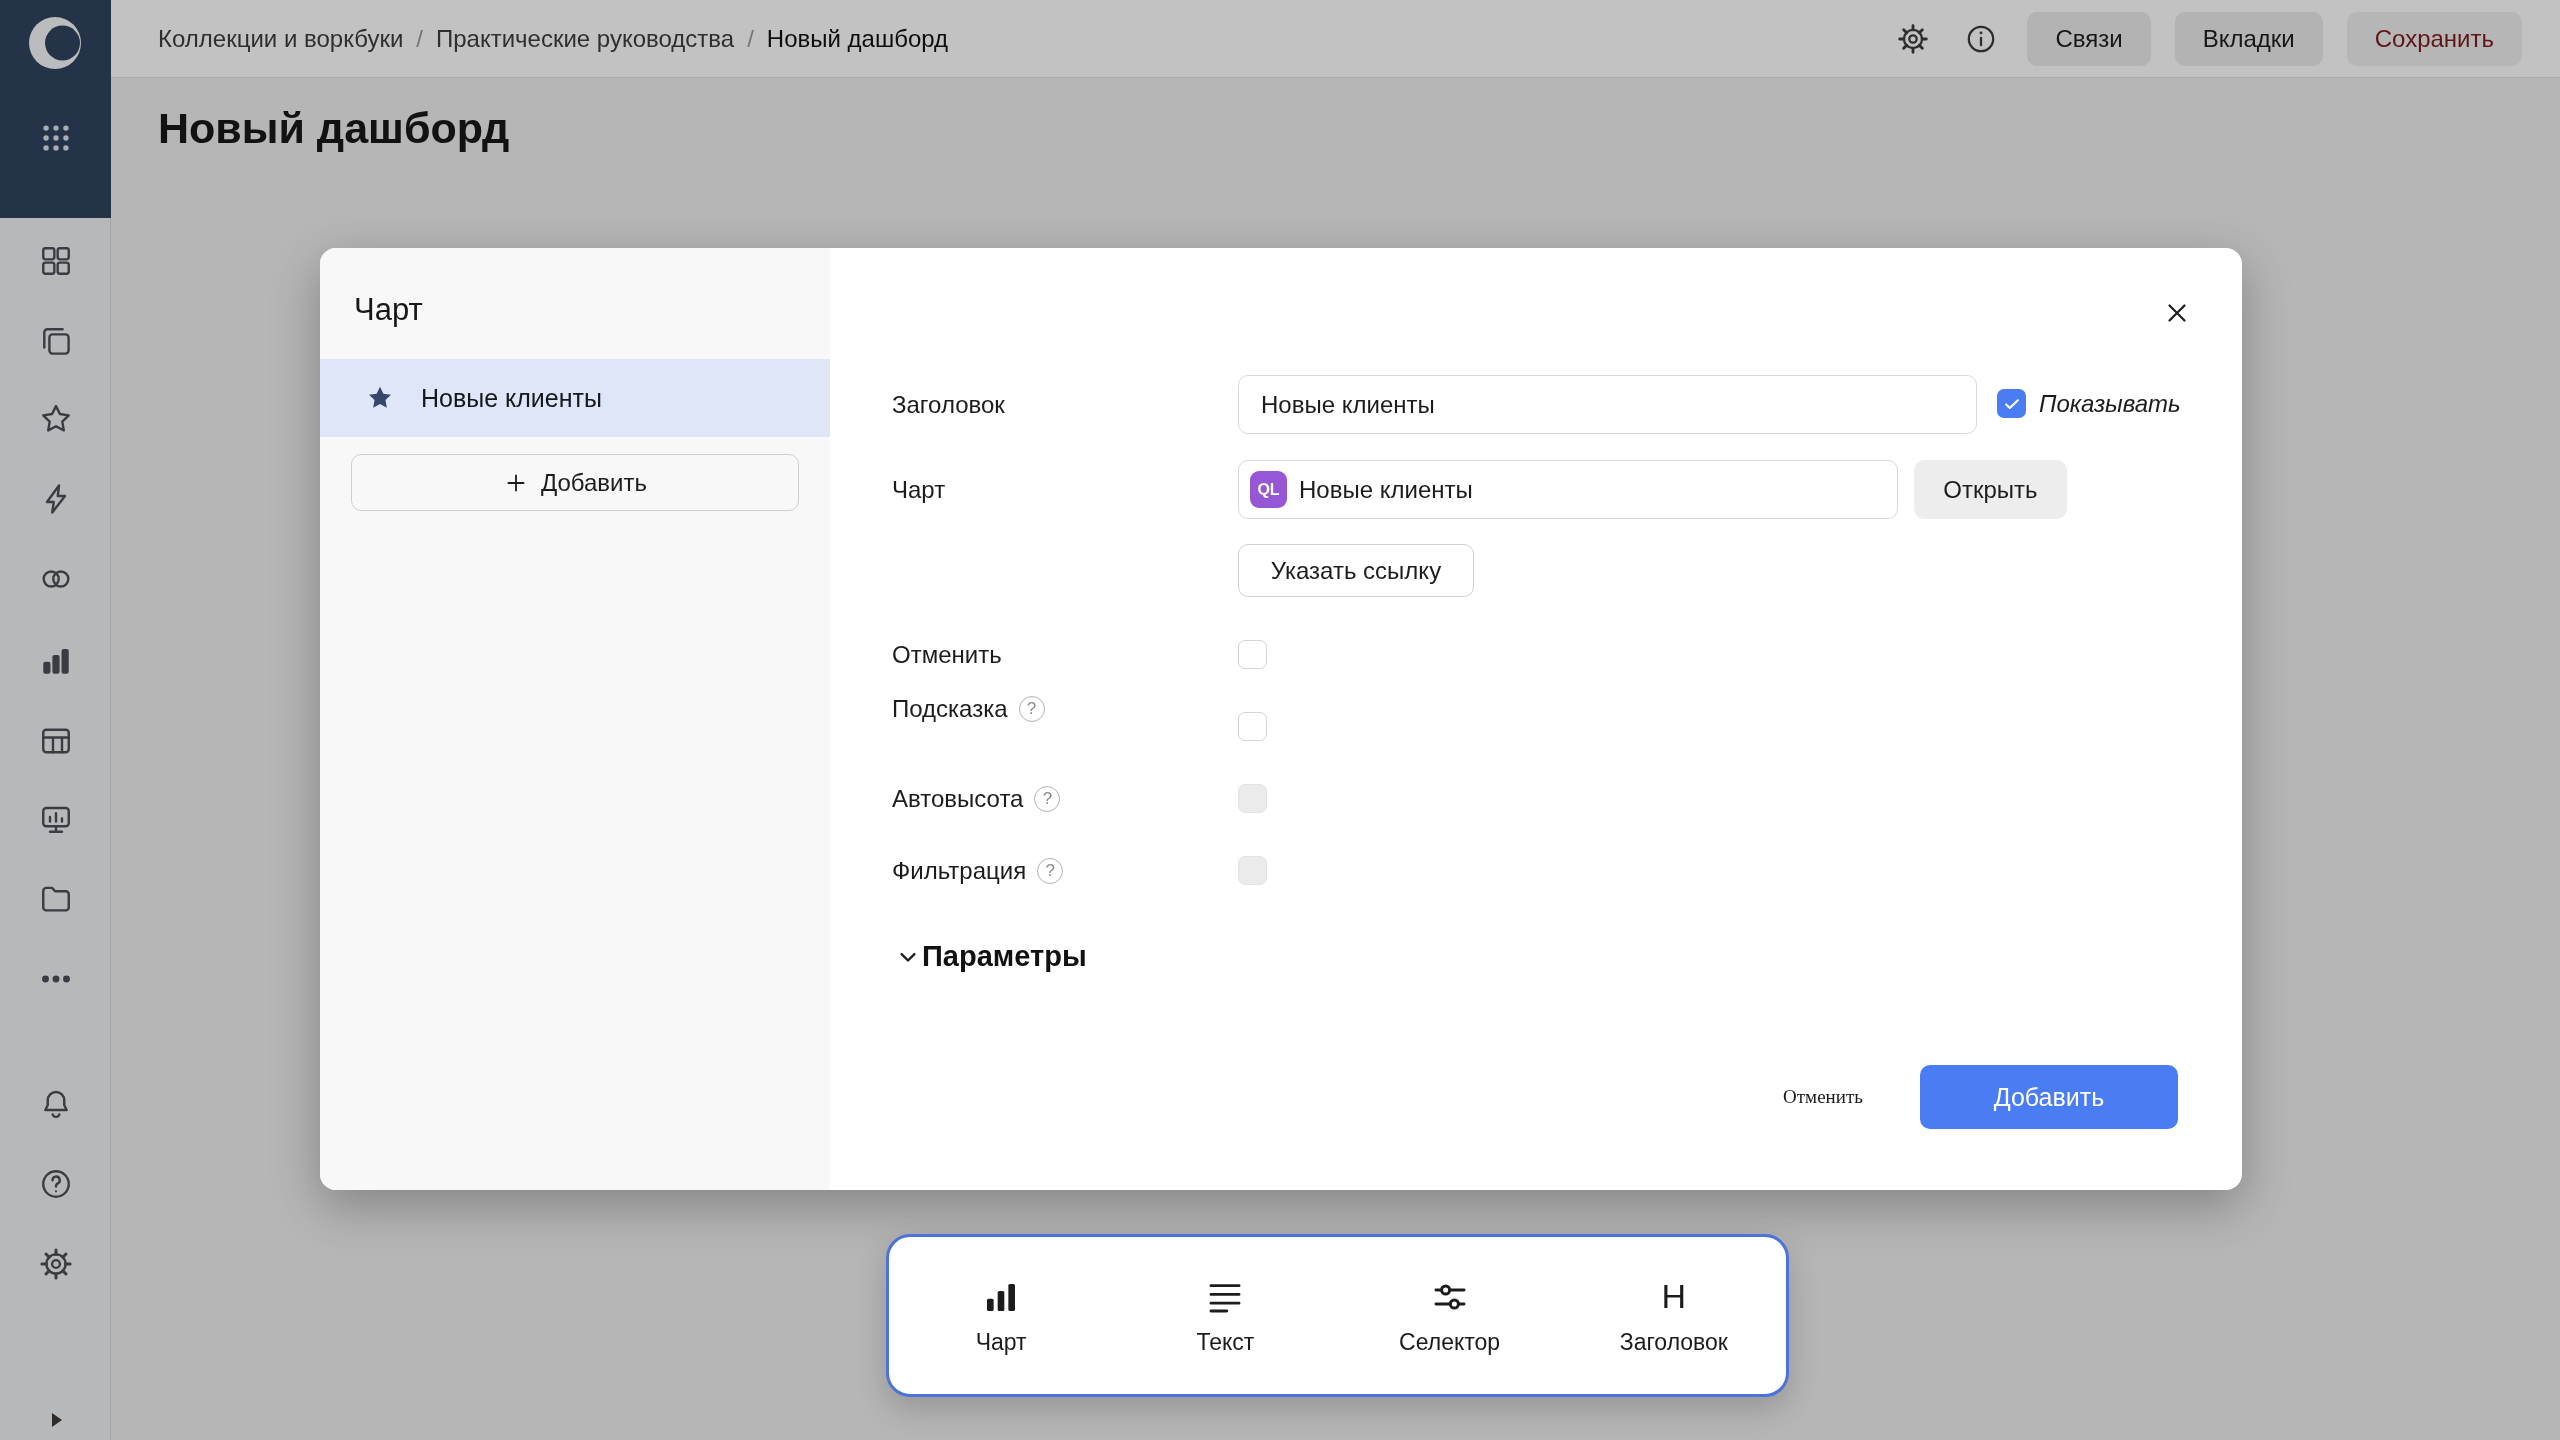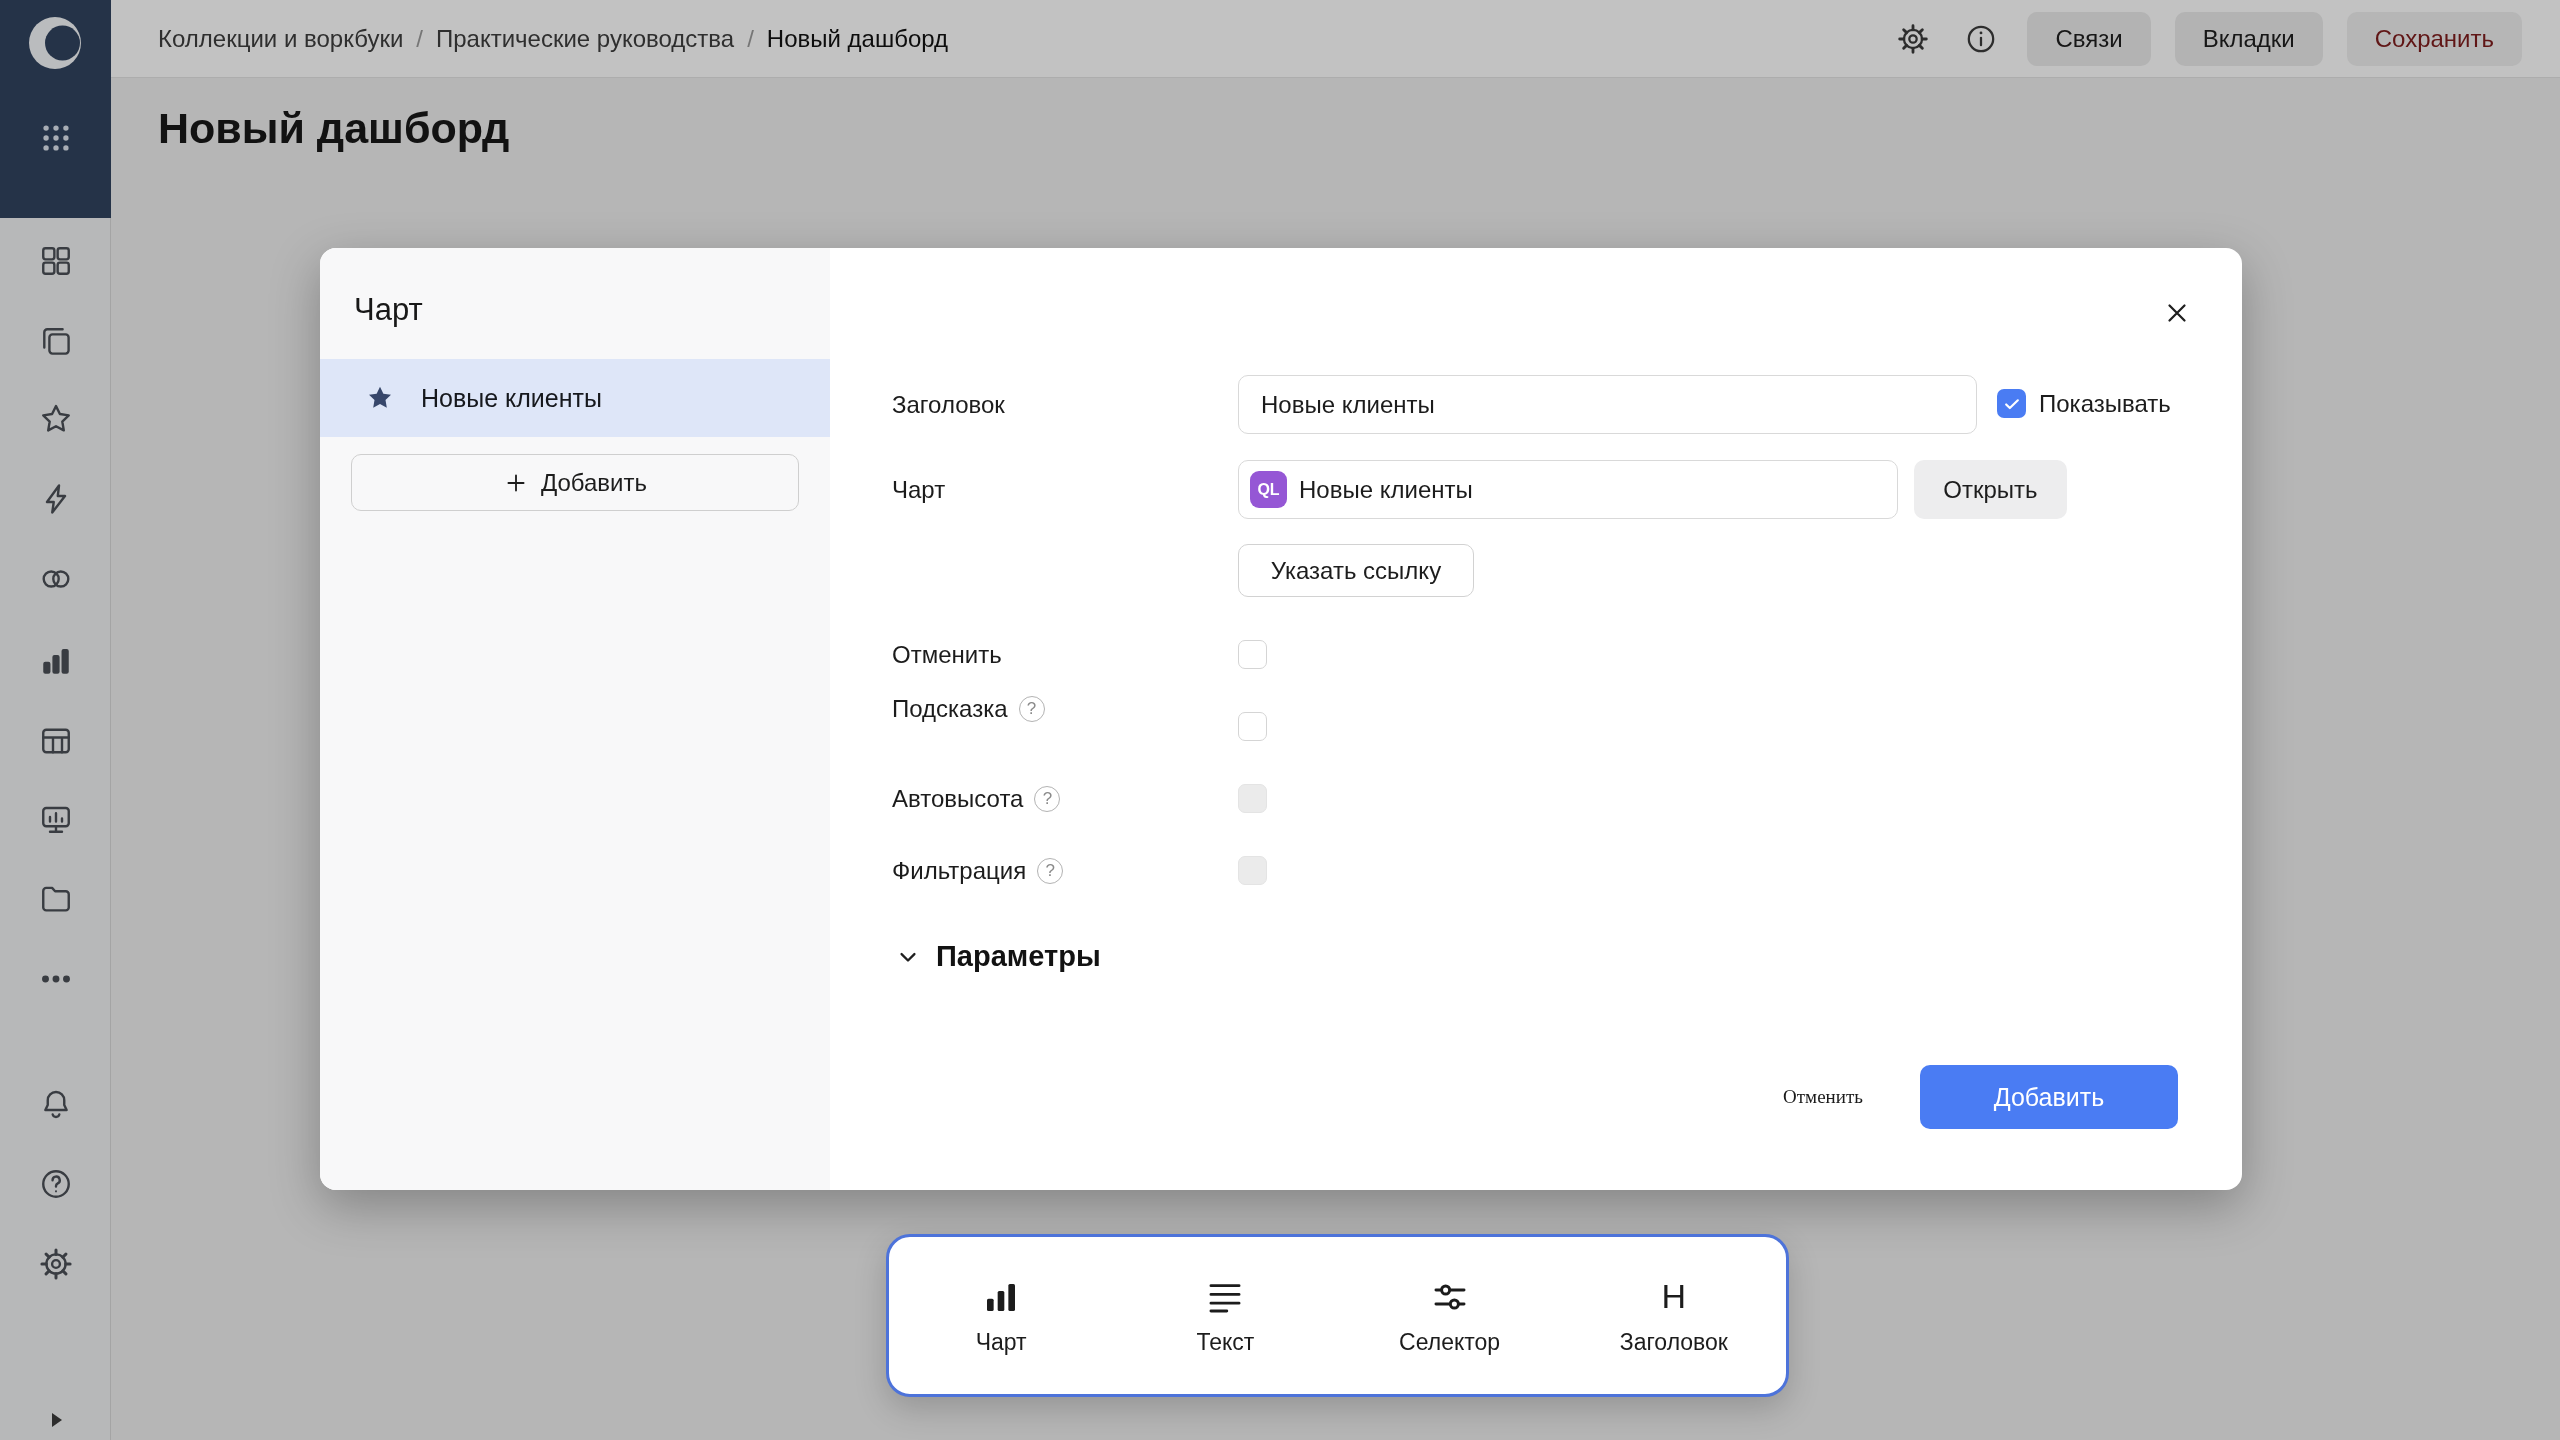--- a/index.html
+++ b/index.html
@@ -40,28 +40,28 @@
   .close-btn { position:absolute; left:1834px; top:42px; width:46px; height:46px; display:flex; align-items:center; justify-content:center; cursor:pointer; }
   .form-label { position:absolute; left:572px; font-size:24px; color:#1c1c1c; display:flex; align-items:center; gap:11px; height:34px; }
   .row-tall { height:59px; }
   .text-input { position:absolute; left:918px; top:127px; width:739px; height:59px; border:1.5px solid #d9d9d9; border-radius:10px; font-size:24px; color:#1c1c1c; padding:0 22px; font-family:inherit; background:#fff; outline:none; }
   .show-wrap { position:absolute; left:1677px; top:141px; display:flex; align-items:center; gap:13px; }
   .checkbox { width:29px; height:29px; border-radius:7px; cursor:pointer; flex:0 0 auto; }
   .cb-checked { background:#4a7cf3; display:flex; align-items:center; justify-content:center; }
   .cb-unchecked { background:#fff; border:1.5px solid #d5d5d5; }
   .cb-disabled { background:#ebebeb; border:1.5px solid #e4e4e4; cursor:default; }
   .cb-abs { position:absolute; left:918px; }
-  .show-label { font-size:24px; color:#1c1c1c; }
+  .show-label { font-size:24px; color:#1c1c1c;font-style:italic; }
   .chart-input { position:absolute; left:918px; top:212px; width:660px; height:59px; border:1.5px solid #d9d9d9; border-radius:10px; display:flex; align-items:center; gap:12px; padding:0 11px; background:#fff; cursor:pointer; }
   .ql-badge { width:37px; height:37px; border-radius:9px; background:#9557d5; color:#fff; font-size:16px; font-weight:700; display:flex; align-items:center; justify-content:center; }
   .chart-input-value { font-size:24px; color:#1c1c1c; }
   .open-btn { position:absolute; left:1594px; top:212px; width:153px; height:59px; background:#ededee; border:none; border-radius:10px; font-size:24px; color:#1d1d1d; cursor:pointer; font-family:inherit; }
   .link-btn { position:absolute; left:918px; top:296px; width:236px; height:53px; background:#fff; border:1.5px solid #d2d2d2; border-radius:10px; font-size:24px; color:#1d1d1d; cursor:pointer; font-family:inherit; }
   .q-icon { width:26px; height:26px; border:1.6px solid #b3b3b3; border-radius:50%; color:#8a8a8a; font-size:17px; display:flex; align-items:center; justify-content:center; cursor:pointer; flex:0 0 auto; }
-  .params { position:absolute; left:574px; top:692px; display:flex; align-items:center; gap:14px; cursor:pointer; }
+  .params { position:absolute; left:574px; top:692px; display:flex; align-items:center; cursor:pointer; }
   .params-label { font-size:29px; font-weight:600; color:#121212; }
   .cancel-btn { position:absolute; left:1410px; top:817px; width:186px; height:64px; background:transparent; border:none; font-size:19px; color:#1c1c1c; cursor:pointer; font-family:Liberation Serif, serif; }
   .submit-btn { position:absolute; left:1600px; top:817px; width:258px; height:64px; background:#4a7cf3; border:none; border-radius:10px; font-size:25px; color:#ffffff; font-weight:500; cursor:pointer; font-family:inherit; }
   
   .toolbar { position:absolute; left:886px; top:1234px; width:903px; height:163px; background:#ffffff; border:3px solid #4d73da; border-radius:24px; z-index:50; display:flex; box-shadow:0 12px 32px rgba(0,0,0,0.18); }
   .tool-item { flex:1; display:flex; flex-direction:column; align-items:center; justify-content:center; gap:11px; cursor:pointer; }
   .tool-label { font-size:23px; color:#1c1c1c; }
   .h-glyph { font-size:34px; font-weight:500; color:#1c1c1c; height:42px; display:flex; align-items:center; justify-content:center; }
   .expand-corner { position:absolute; left:0; bottom:8px; width:111px; display:flex; justify-content:center; cursor:pointer; }
 </style>

